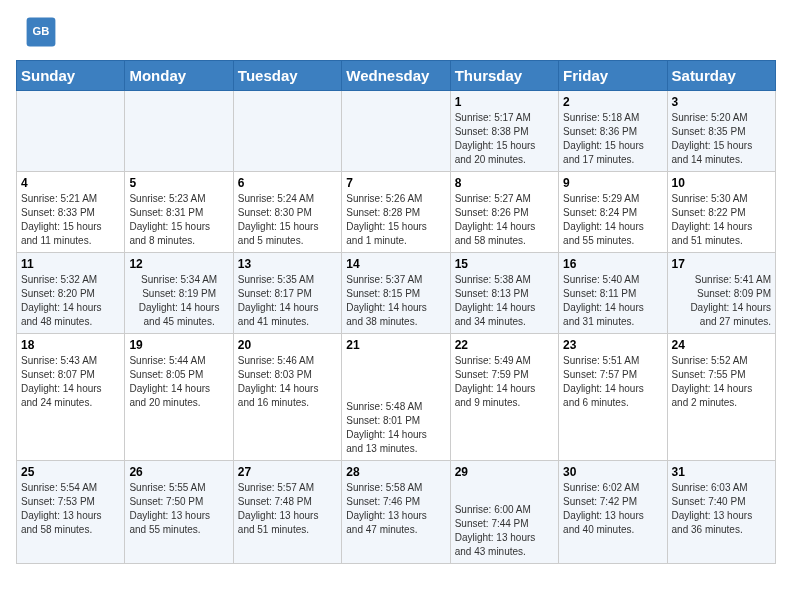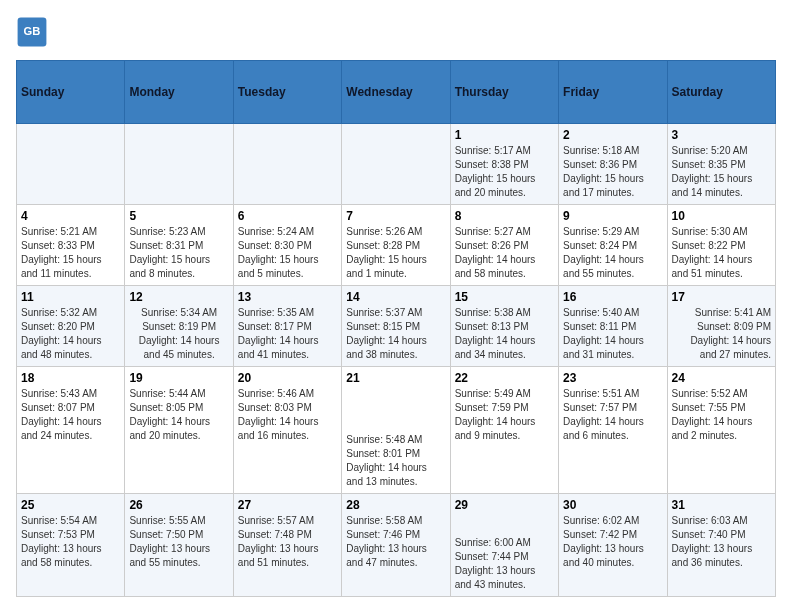--- a/index.html
+++ b/index.html
@@ -8,20 +8,21 @@
       background: #fff;
       width: 792px;
       min-height: 612px;
       padding: 16px;
     }
     .header {
       display: flex;
       justify-content: space-between;
       align-items: flex-start;
       margin-bottom: 12px;
+      margin-left: 9px;
     }
     .logo {
       display: flex;
       align-items: center;
       gap: 4px;
     }
     .logo-text {
       font-size: 18px;
       font-weight: bold;
       color: #333;
@@ -48,24 +49,24 @@
       color: #555;
       font-weight: normal;
     }
     table {
       width: 100%;
       border-collapse: collapse;
       font-size: 11px;
     }
     thead tr th {
       background-color: #3c7fc0;
-      color: #0f172a;
-      padding: 24px 4px;
+      color: #ffffff;
+      padding: 6px 4px;
       text-align: left;
-      font-size: 12px;
+      font-size: 15px;
       font-weight: bold;
       border: 1px solid #2a6aaa;
     }
     tbody tr td {
       border: 1px solid #ccc;
       vertical-align: top;
       padding: 4px;
       min-height: 70px;
       width: 14.28%;
     }

